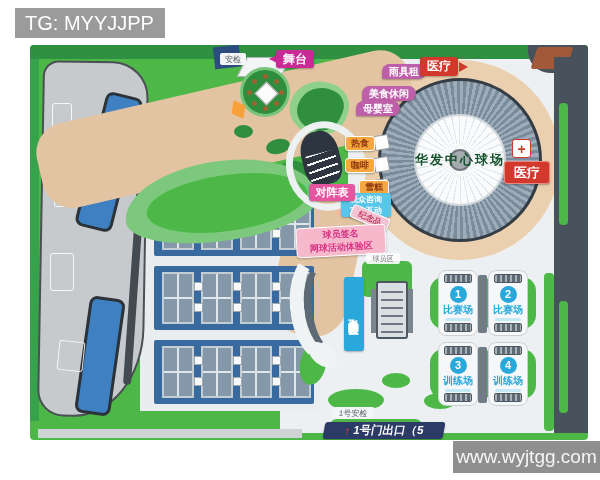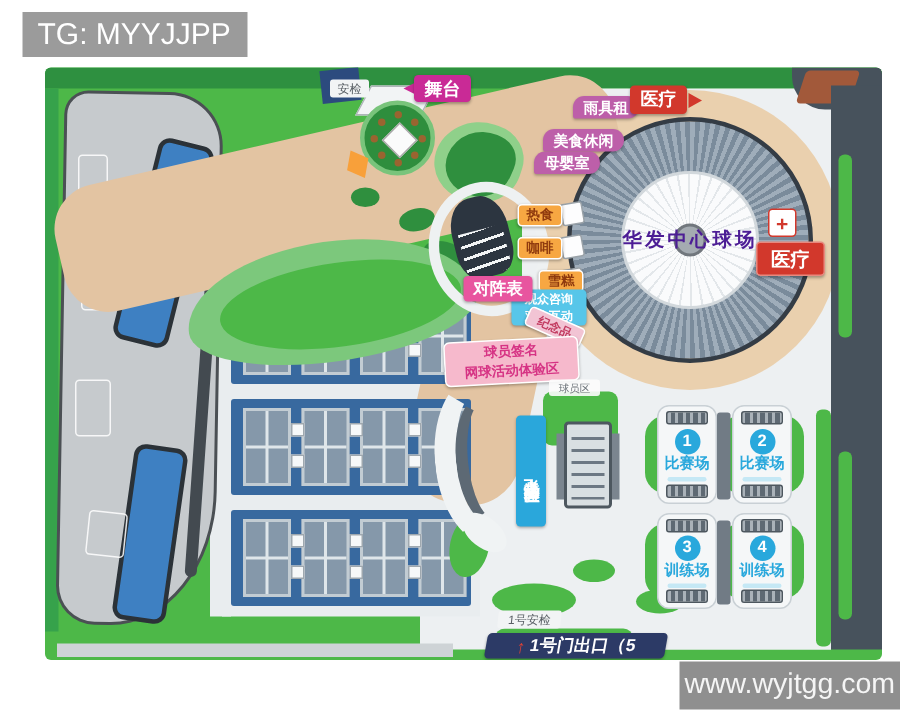--- a/index.html
+++ b/index.html
@@ -72,21 +72,21 @@
   
   #amp-ring{left:256px;top:76px;width:66px;height:76px;border:7px solid #eef1f2;border-radius:50%;transform:rotate(-12deg);}
   #amp{left:272px;top:86px;width:38px;height:54px;background:#2c3540;border-radius:42% 42% 34% 34%;transform:rotate(-14deg);overflow:hidden;}
   #amp-steps{left:4px;top:22px;width:30px;height:30px;background:repeating-linear-gradient(175deg,#f2f4f5 0 2px,#2c3540 2px 8px);}
   
   #stadium-ring{left:348px;top:33px;width:164px;height:164px;border-radius:50%;border:3px solid #343c45;
     background:repeating-conic-gradient(#9fadba 0deg 2.5deg,#7a8b9b 2.5deg 5deg);box-sizing:border-box;}
   #stadium-inner{left:384px;top:69px;width:92px;height:92px;border-radius:50%;
     background:repeating-conic-gradient(#fafbfc 0deg 8deg,#e3e7ea 8deg 10deg);border:2px solid #d2d8dc;box-sizing:border-box;}
   #stadium-core{left:419px;top:104px;width:22px;height:22px;border-radius:50%;background:#a4abb1;border:2px solid #71777d;box-sizing:border-box;}
-  #stadium-name{left:362px;top:106px;width:136px;text-align:center;font-size:13px;font-weight:bold;color:#4c1d95;letter-spacing:2px;}
+  #stadium-name{left:362px;top:106px;width:136px;text-align:center;font-size:13px;font-weight:bold;color:#14532d;letter-spacing:2px;}
   
   #crescent{left:260px;top:206px;width:64px;height:112px;border:11px solid transparent;border-left:15px solid #f0f3f4;
     border-radius:50%;transform:rotate(-6deg);box-sizing:border-box;}
   #crescent-win{left:274px;top:218px;width:44px;height:88px;border:5px solid transparent;border-left:8px solid #5d6974;
     border-radius:50%;transform:rotate(-6deg);box-sizing:border-box;}
   #crescent-tail{left:276px;top:300px;width:34px;height:20px;background:#f0f3f4;border-radius:50%;transform:rotate(38deg);}
   #stand{left:346px;top:236px;width:32px;height:58px;background:#d9dfe2;border:2px solid #4d575f;border-radius:3px;box-sizing:border-box;}
   #stand-stripes{left:3px;top:4px;width:22px;height:46px;background:repeating-linear-gradient(0deg,#6d7883 0 2px,transparent 2px 8px);}
   #stand-capL{left:341px;top:244px;width:5px;height:44px;background:#7b858f;}
   #stand-capR{left:378px;top:244px;width:5px;height:44px;background:#7b858f;}

